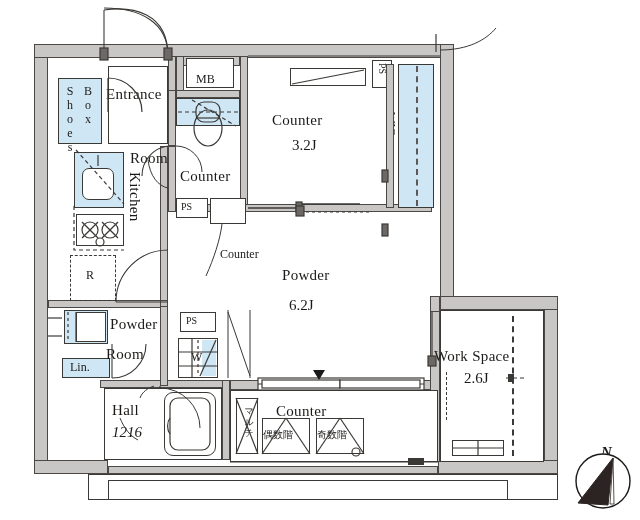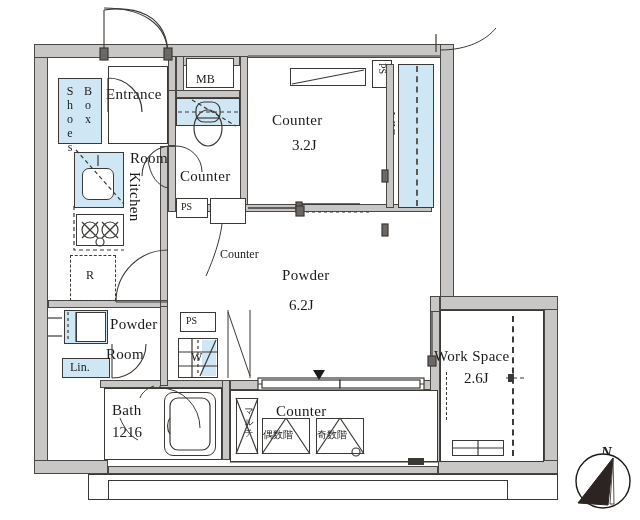--- a/index.html
+++ b/index.html
@@ -118,22 +118,22 @@
   <div class="lbl lbl-room" style="left:106px;top:346px;">Room</div>
 
   <div class="thinf" style="left:180px;top:312px;width:36px;height:20px;"></div>
   <div class="lbl lbl-xs" style="left:186px;top:315px;">PS</div>
   <div class="thinf" style="left:178px;top:338px;width:40px;height:40px;"></div>
   <div class="bluenb" style="left:202px;top:340px;width:14px;height:36px;"></div>
   <div class="lbl lbl-sm" style="left:191px;top:350px;">W</div>
 
   <div class="thinf" style="left:104px;top:388px;width:118px;height:72px;"></div>
   <div class="thinf" style="left:164px;top:392px;width:52px;height:64px;border-radius:9px;"></div>
-  <div class="lbl lbl-room" style="left:112px;top:402px;">Bath</div>
-  <div class="lbl lbl-num" style="left:112px;top:424px;">1216</div>
+  <div class="lbl lbl-room" style="left:112px;top:402px;">Hall</div>
+  <div class="lbl lbl-num" style="left:112px;top:424px;font-style:italic;">1216</div>
 
   <div class="thin" style="left:230px;top:390px;width:208px;height:72px;border:1px solid #3b3936;background:#fff;"></div>
   <div class="lbl lbl-room" style="left:276px;top:403px;">Counter</div>
   <div class="thinf" style="left:236px;top:398px;width:22px;height:56px;"></div>
   <div class="lbl lbl-xs vert" style="left:242px;top:402px;font-size:9px;">マルチ</div>
   <div class="thinf" style="left:262px;top:418px;width:48px;height:36px;"></div>
   <div class="lbl lbl-xs" style="left:263px;top:428px;font-size:10px;">偶数階</div>
   <div class="thinf" style="left:316px;top:418px;width:48px;height:36px;"></div>
   <div class="lbl lbl-xs" style="left:317px;top:428px;font-size:10px;">奇数階</div>
 

